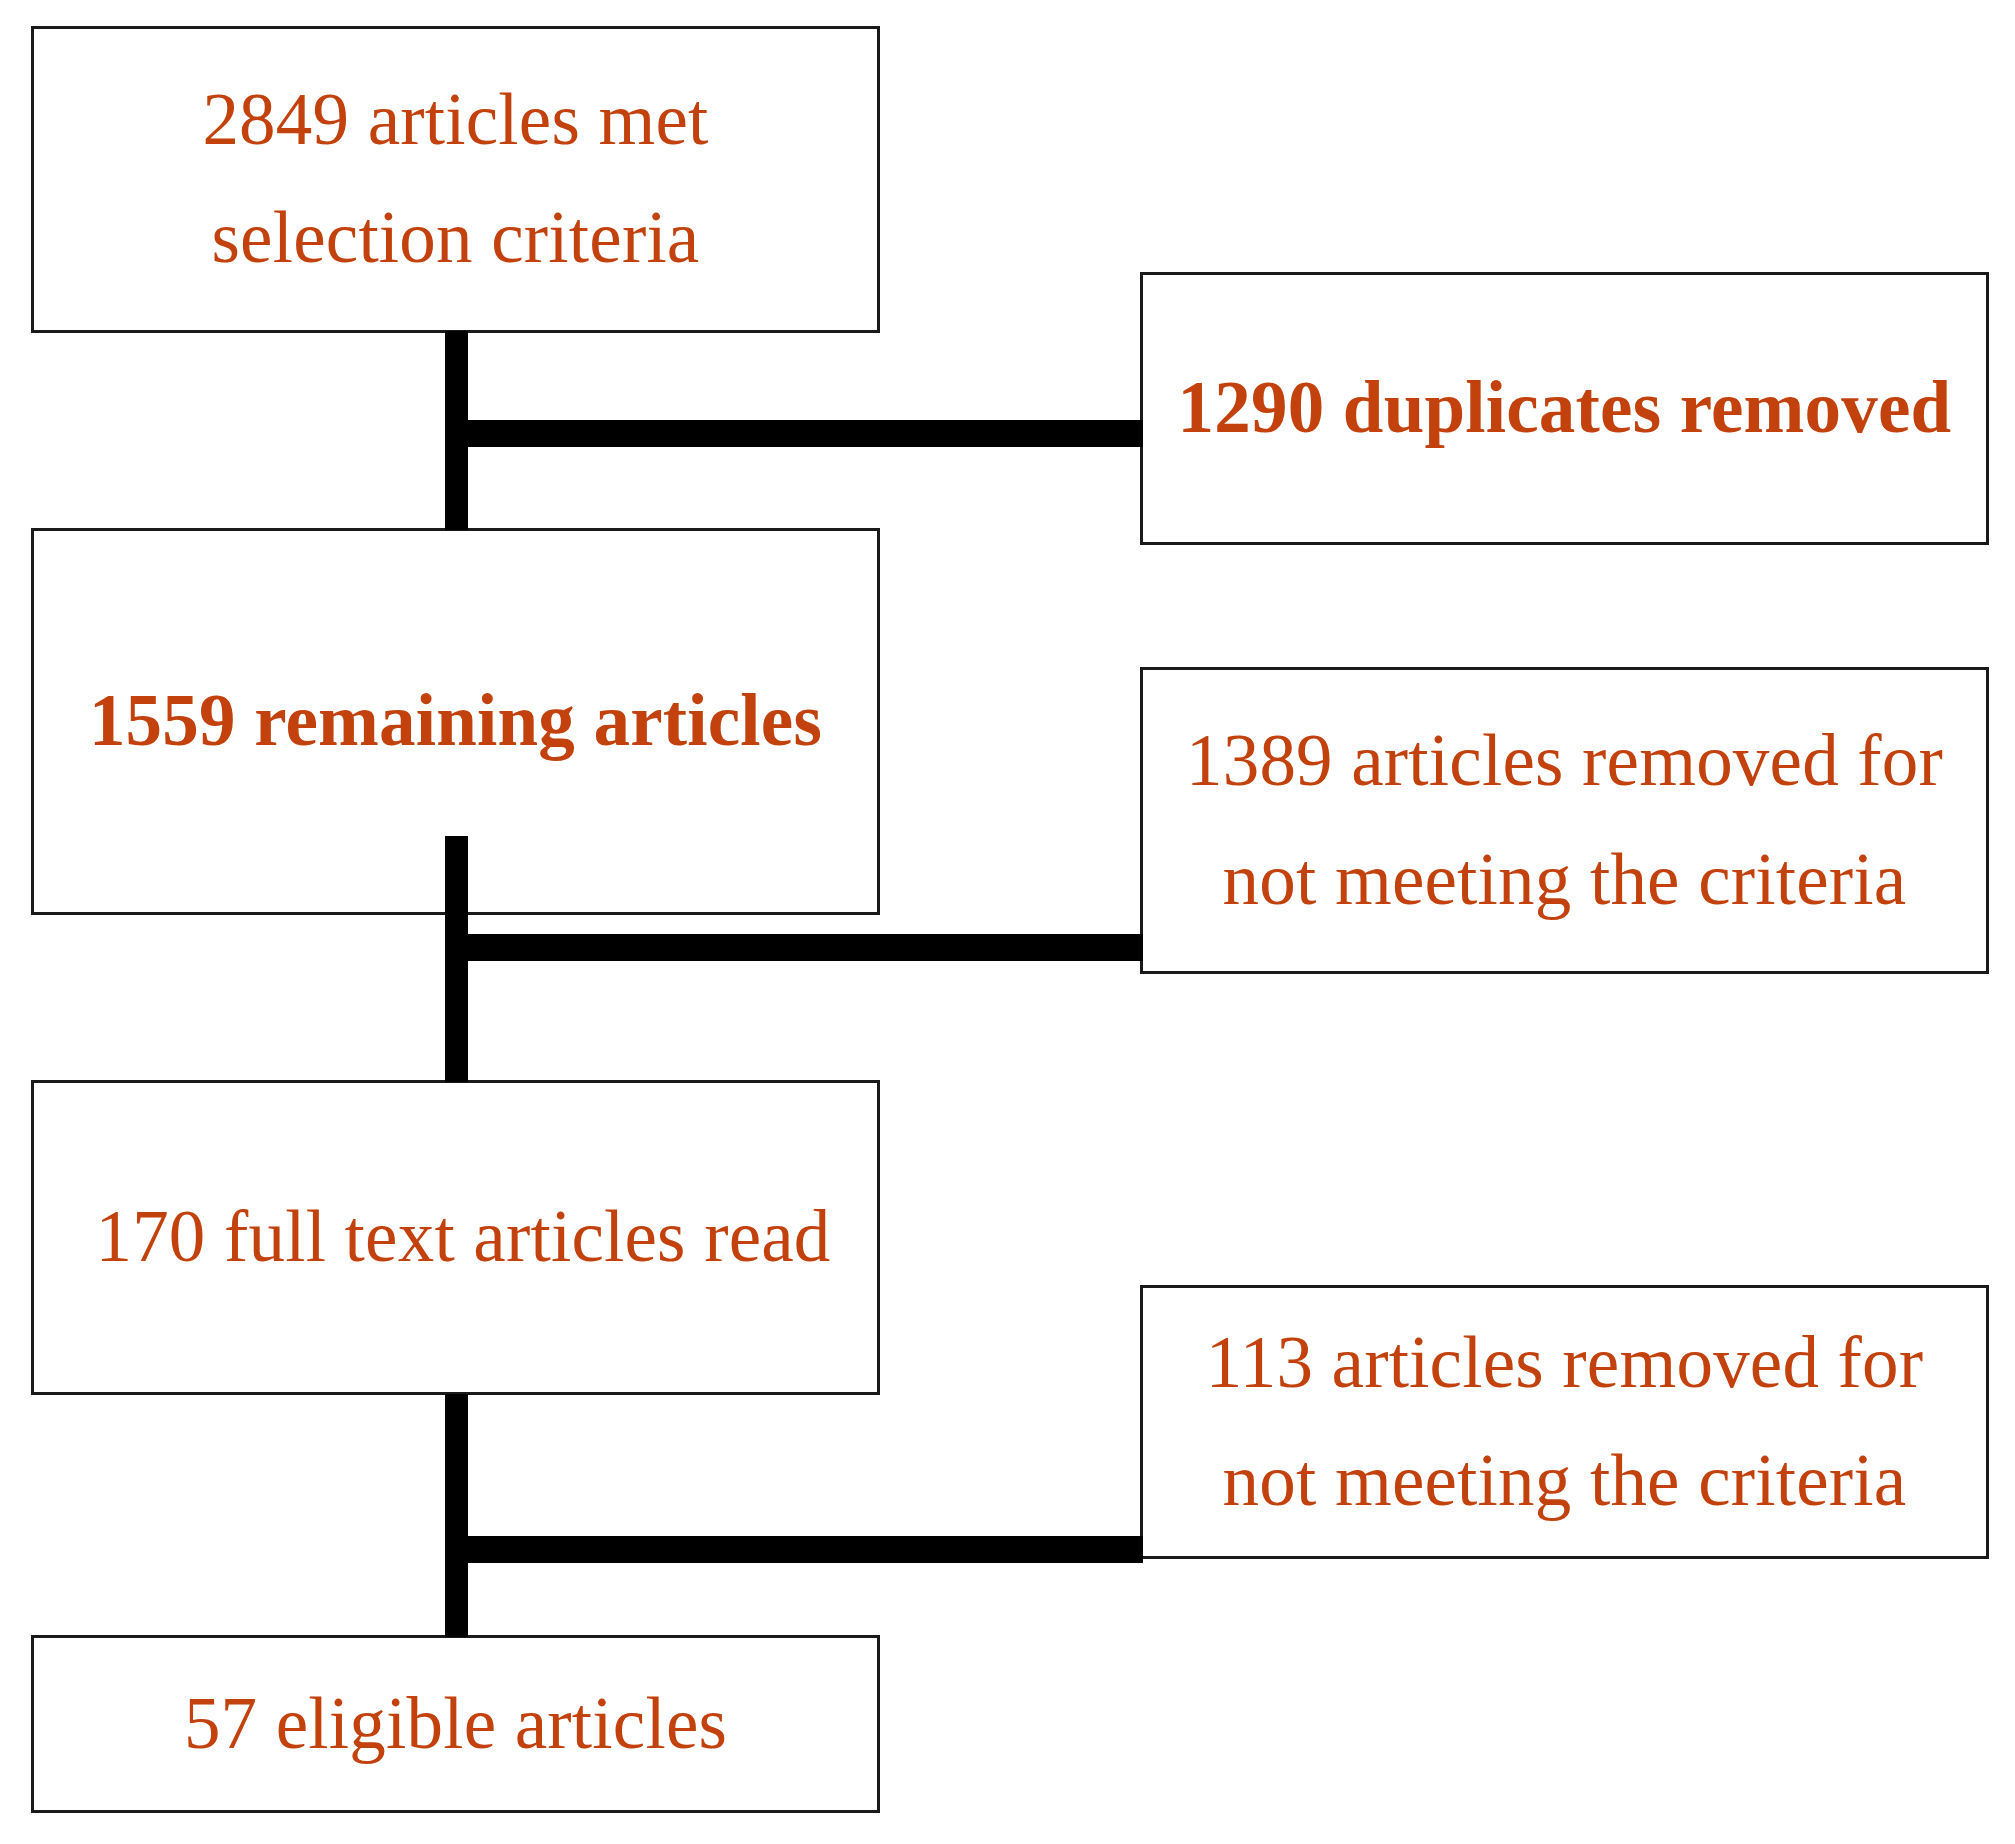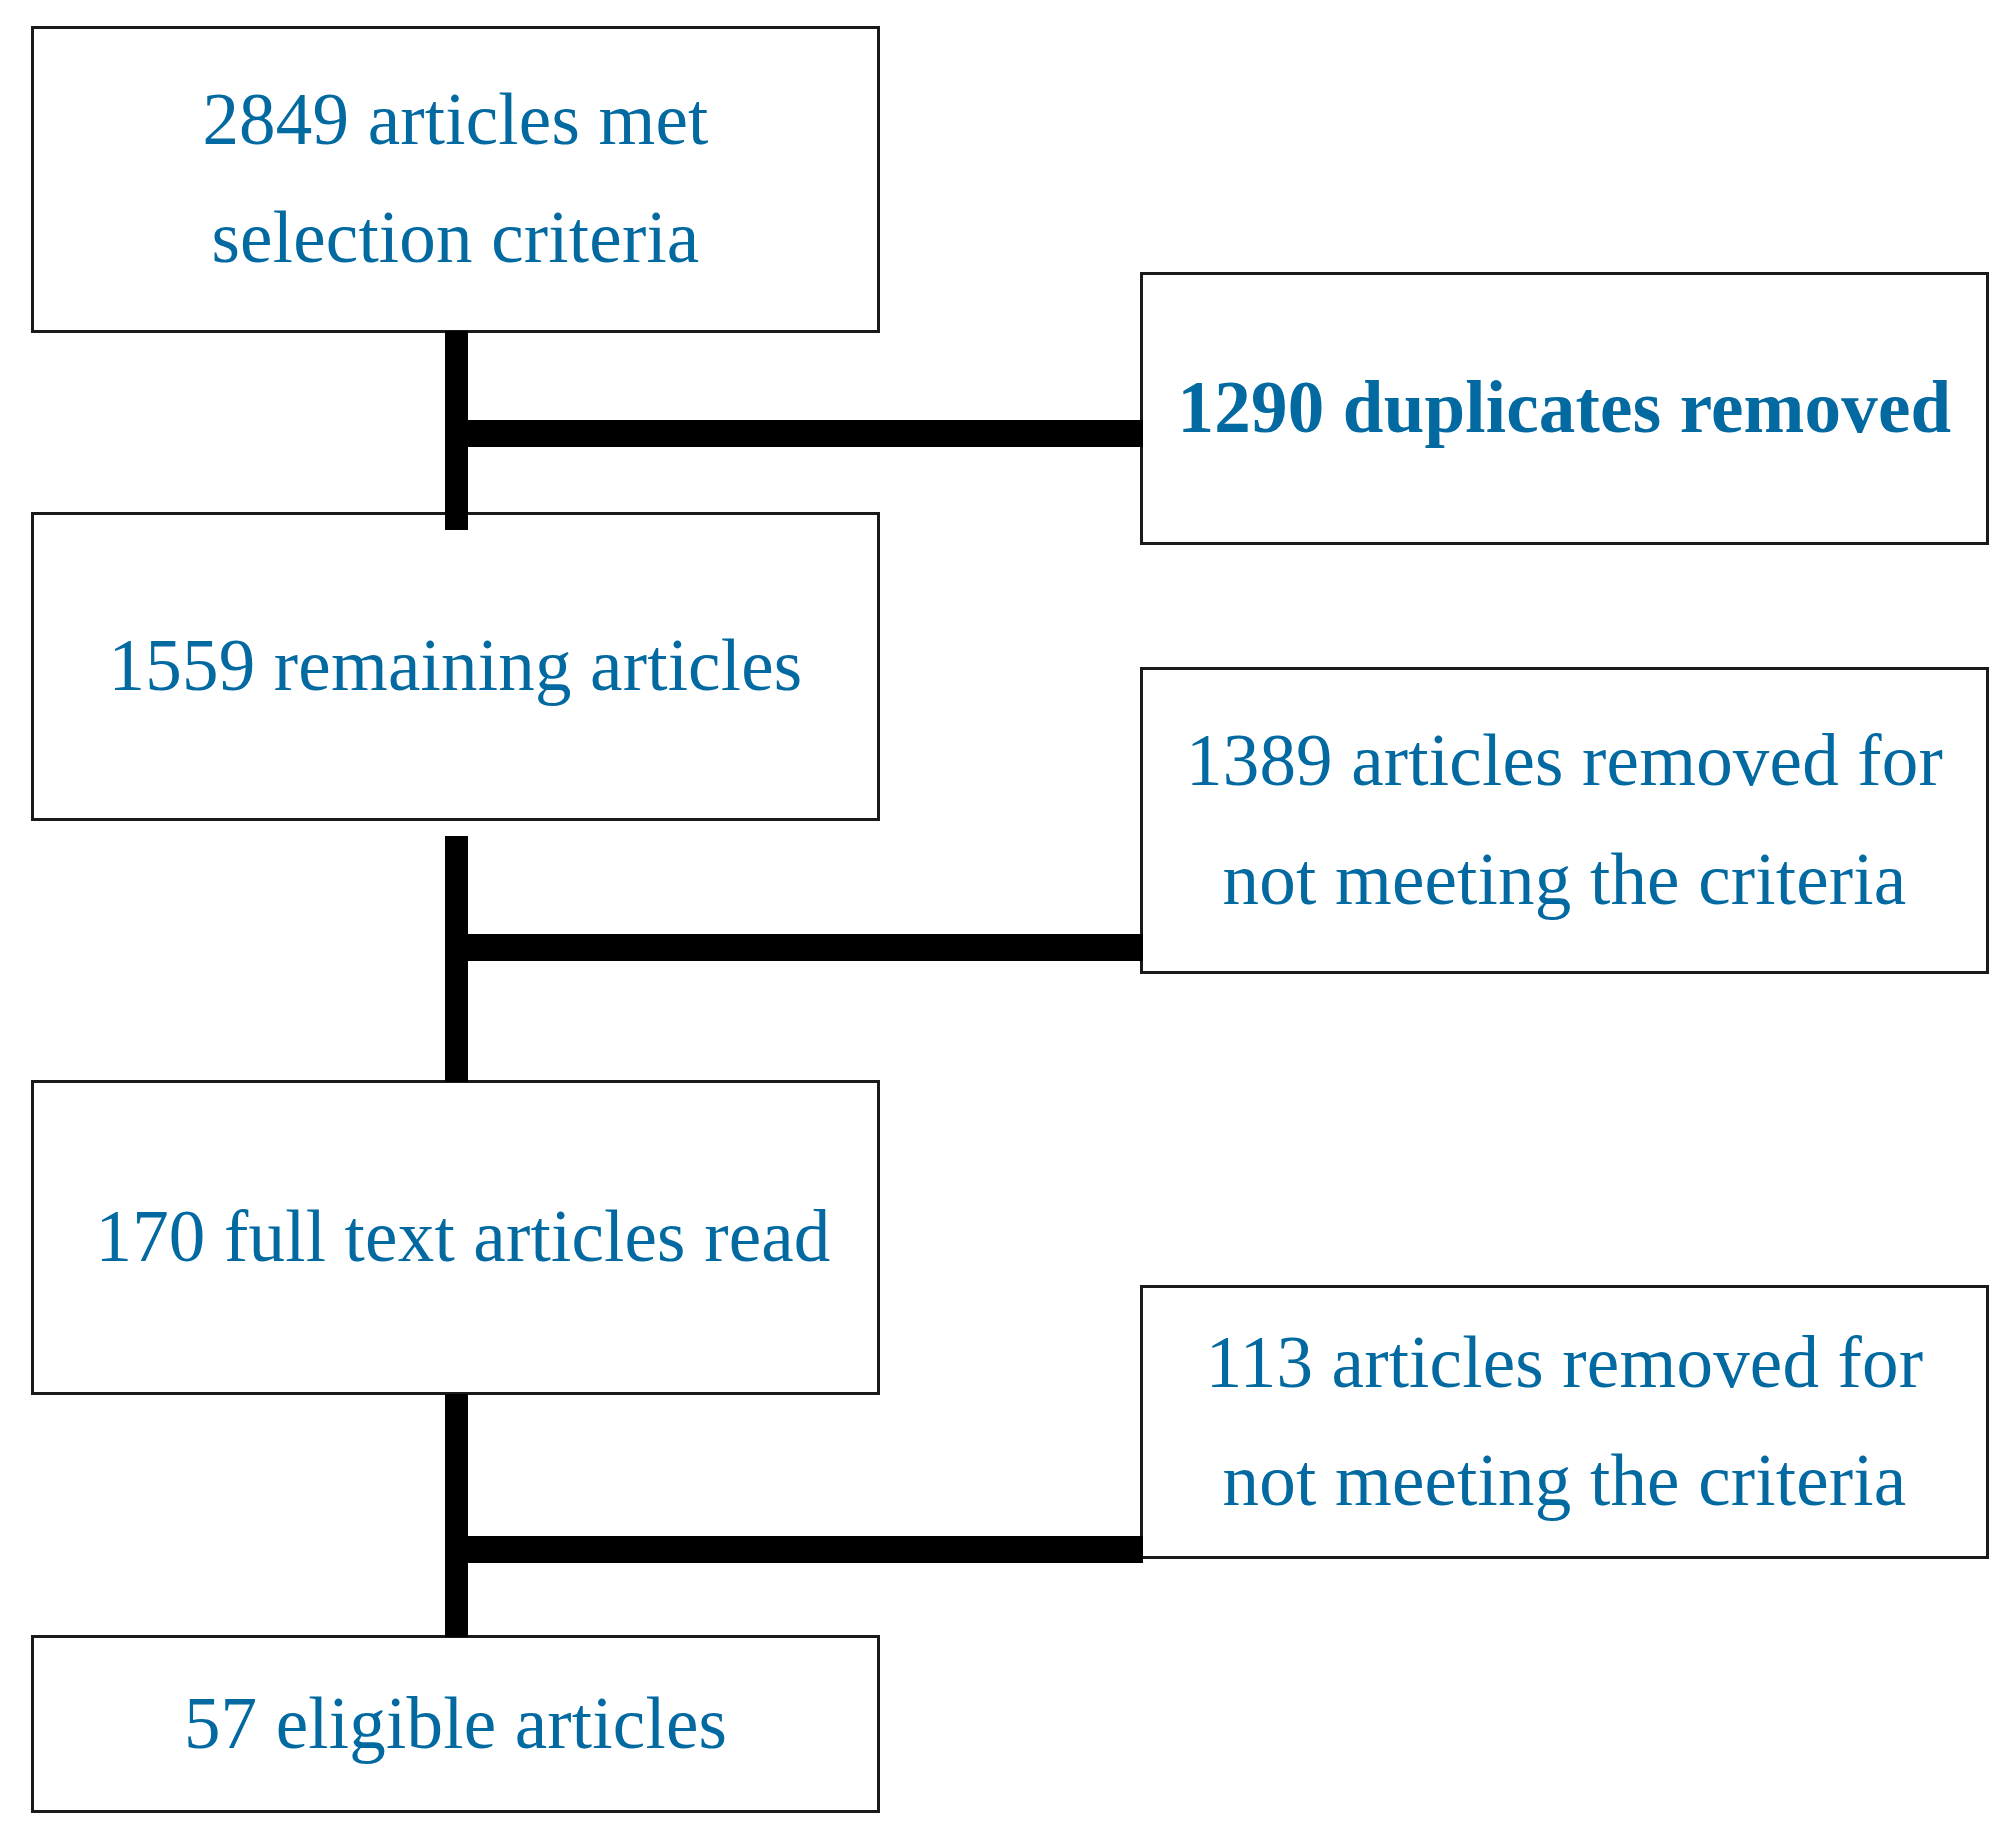--- a/index.html
+++ b/index.html
@@ -29,31 +29,31 @@
     align-items: center;
     justify-content: center;
     text-align: center;
     padding: 0 29px;
   }
   .flow-box .box-text {
     display: block;
     width: 100%;
     font-size: 73px;
     line-height: 1.62;
-    color: #0369a1;
+    color: #c2410c;
     letter-spacing: 0.2px;
     font-family: "Liberation Serif", "DejaVu Serif", serif;
   }
 
   
   .col-left  { left: 31px;   width: 849px; }
   .col-right { left: 1140px; width: 849px; }
 
   #box-selection-criteria { top: 25.5px;   height: 307px; }
-  #box-remaining-articles { top: 512px;  height: 309px; }
+  #box-remaining-articles { top: 528px;  height: 387px; font-weight: bold; }
   #box-full-text-read     { top: 1080px; height: 315px; padding-left: 44px; }
   #box-eligible-articles  { top: 1635px; height: 178px; }
 
   #box-duplicates-removed    { top: 272px;  height: 273px; font-weight: bold; }
   #box-criteria-removed-1389 { top: 667px;  height: 307px; }
   #box-criteria-removed-113  { top: 1285px; height: 274px; }
 
   
   .connector-vertical {
     position: absolute;

